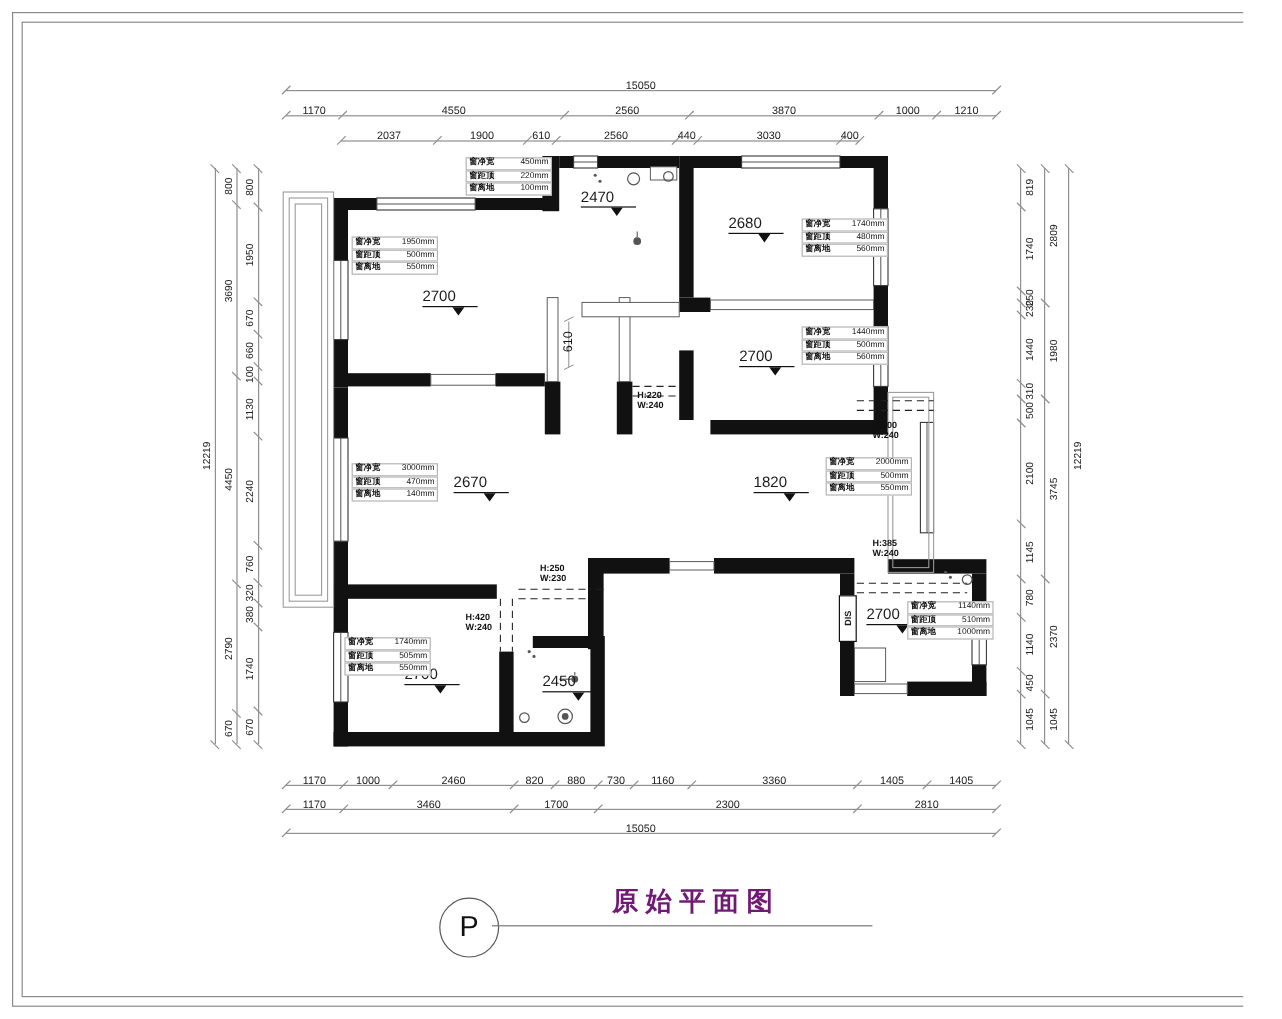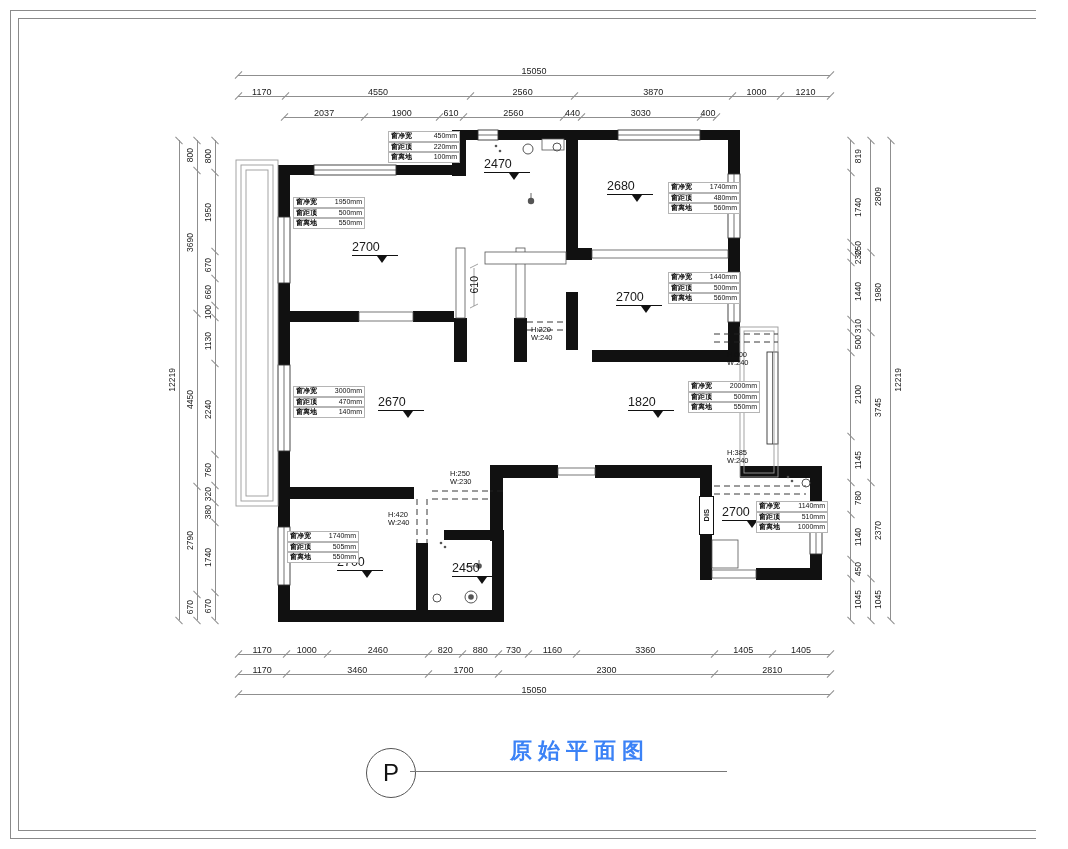--- a/index.html
+++ b/index.html
@@ -36,31 +36,31 @@
   .level{position:absolute;width:46px;text-align:left}
   .level .num{display:block;font-size:12.5px;line-height:13px;padding-bottom:1px;border-bottom:1.2px solid #111}
   .level .tri{display:block;width:0;height:0;border-left:5px solid transparent;
         border-right:5px solid transparent;border-top:7px solid #111;margin:0 0 0 25px}
   
   .wgroup{position:absolute;width:72px}
   .wrow{display:flex;justify-content:space-between;background:#fff;border:0.5px solid #b5b5b5;
         font-size:7px;line-height:8.6px;padding:0 2px;color:#111;white-space:nowrap}
   .wrow b{font-weight:bold}
   
-  .beam{position:absolute;font-size:7.5px;font-weight:normal;line-height:8px;color:#111}
+  .beam{position:absolute;font-size:7.5px;font-weight:bold;line-height:8px;color:#111}
   .beam span{display:block}
   
   .rot{writing-mode:vertical-rl;transform:rotate(180deg);white-space:nowrap}
   .hallnum{position:absolute;font-size:10.5px;color:#111}
   .disbox{position:absolute;width:13px;height:37px;border:1px solid #111;background:#fff;
         display:flex;align-items:center;justify-content:center;font-size:7.5px;font-weight:bold}
   
   .stamp{position:absolute;width:48px;height:48px;border:1.6px solid #555;border-radius:50%;
         display:flex;align-items:center;justify-content:center;font-size:24px;color:#111}
-  .ttl{position:absolute;font-size:22px;font-weight:bold;letter-spacing:6px;color:#3b82f6}
+  .ttl{position:absolute;font-size:22px;font-weight:bold;letter-spacing:6px;color:#701a75}
   .sub{position:absolute;font-size:22px;color:#111;letter-spacing:1px}
   .tline{position:absolute;height:1px;background:#777}
 </style>
 </head>
 <body>
 
 <div id="sheet">
 
   <div class="frame" style="left:10px;top:10px;width:1046px;height:827px"></div>
   <div class="frame" style="left:18px;top:18px;width:1030px;height:811px"></div>

